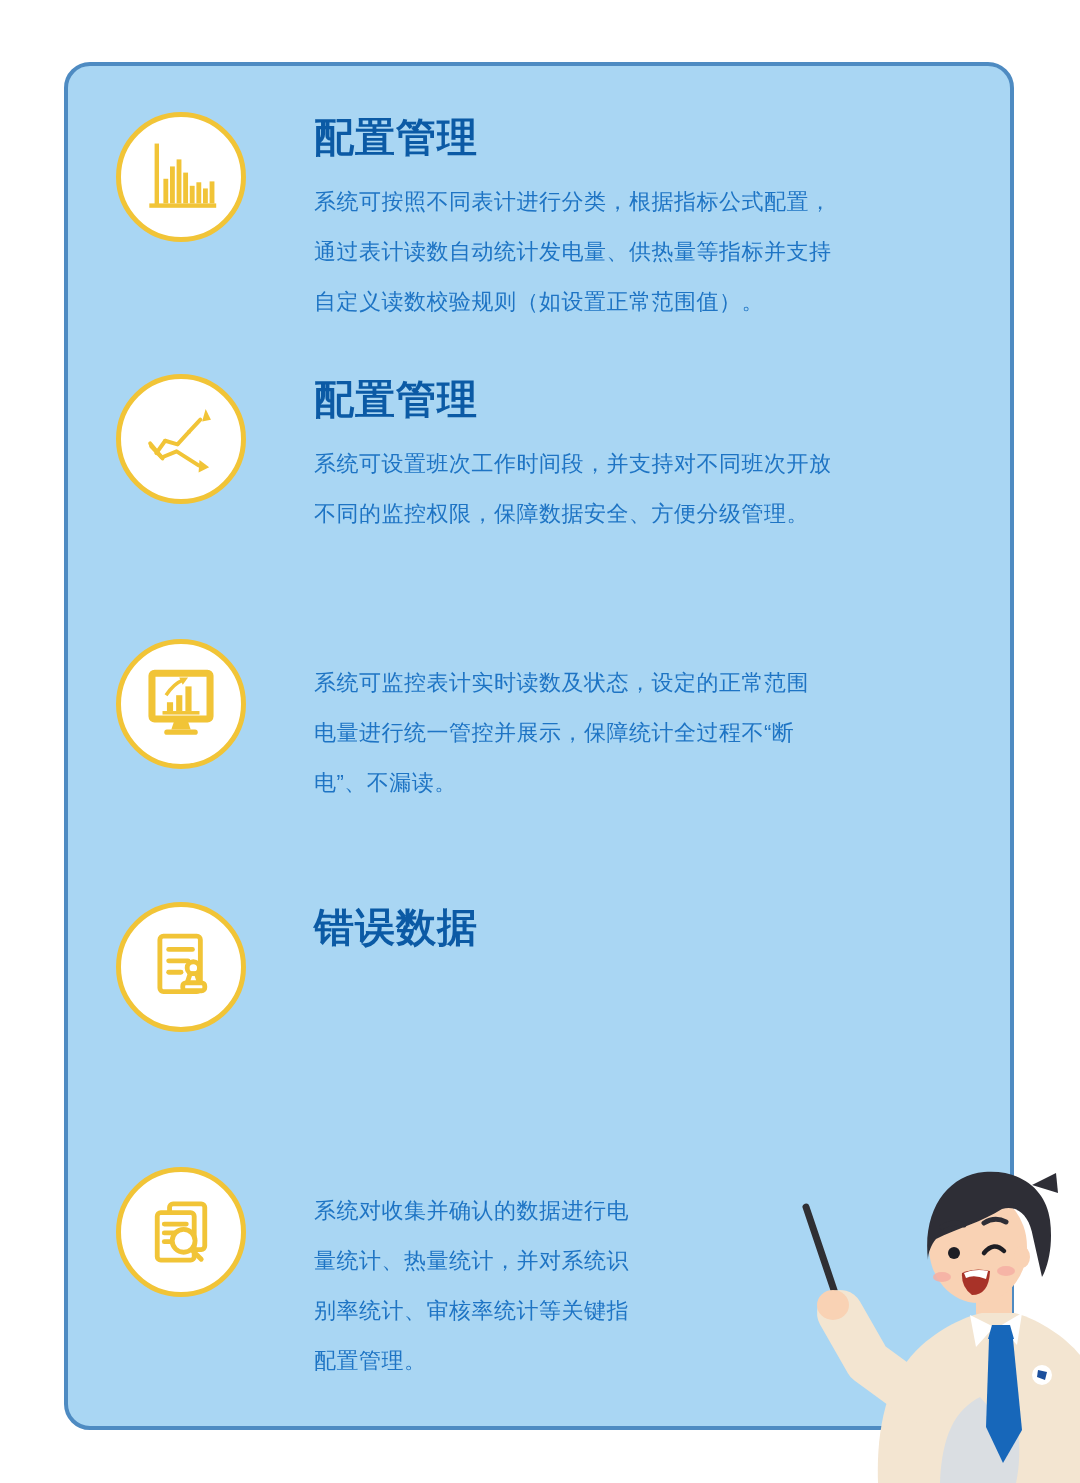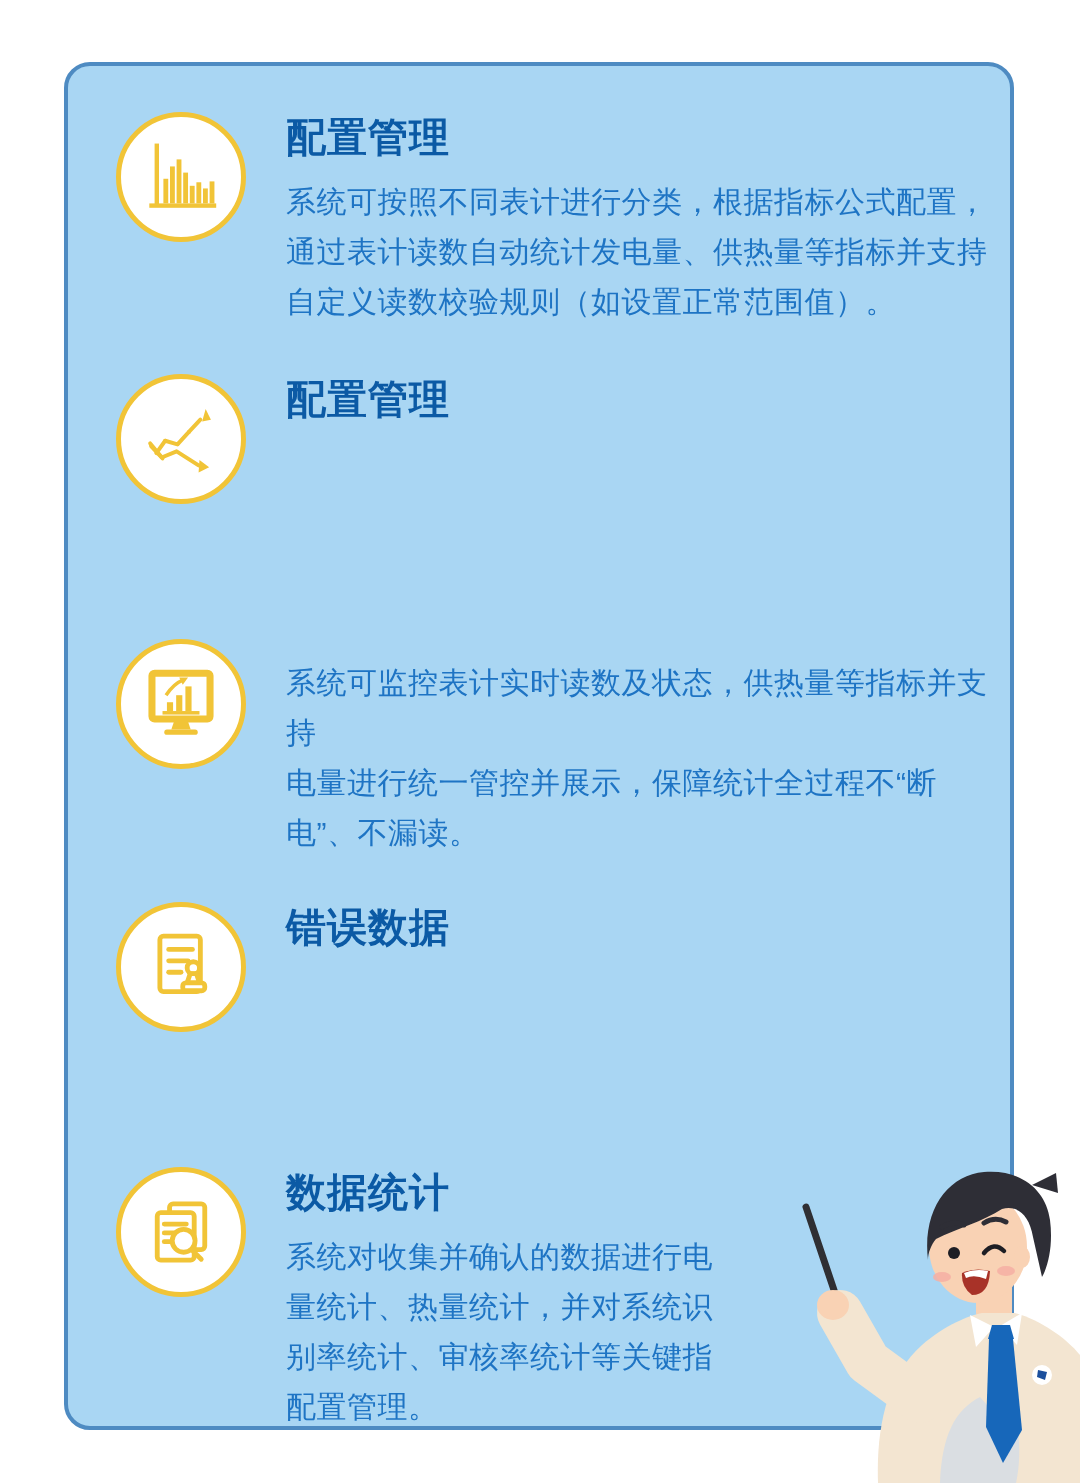--- a/index.html
+++ b/index.html
@@ -28,30 +28,30 @@
   .icon-circle {
     position: absolute; left: 0; top: 0;
     width: 130px; height: 130px;
     background: #FFFFFF;
     border: 5px solid #F1C437;
     border-radius: 50%;
     box-sizing: border-box;
     display: flex; align-items: center; justify-content: center;
   }
   .icon-circle svg { width: 88px; height: 88px; }
-  .text-block { position: absolute; left: 170px; top: 2px; width: 725px; }
+  .text-block { position: absolute; left: 198px; top: 2px; width: 725px; }
   .sec-title {
     font-size: 40px; font-weight: bold;
     color: #0B5AA5;
     line-height: 46px;
     letter-spacing: 1px;
   }
   .sec-body {
     margin-top: 17px;
-    font-size: 30px;
+    font-size: 22px;
     line-height: 50px;
     color: #1E74C4;
     white-space: pre-line;
     letter-spacing: 0.5px;
   }
   .presenter {
     position: absolute;
     left: 770px; top: 1165px;
     width: 310px; height: 318px;
   }
@@ -92,39 +92,41 @@
         <line x1="15" y1="55" x2="29" y2="72"></line>
         <circle cx="32" cy="52" r="2.2" fill="#F1C437" stroke="none"></circle>
         <circle cx="46" cy="56" r="2.2" fill="#F1C437" stroke="none"></circle>
         <circle cx="59" cy="42" r="2.2" fill="#F1C437" stroke="none"></circle>
         <path d="M 74 30 L 78 16 L 84 28 Z" fill="#F1C437" stroke="none"></path>
         <path d="M 71 74 L 82 82 L 70 88 Z" fill="#F1C437" stroke="none"></path>
       </svg>
     </div>
     <div class="text-block">
       <div class="sec-title">配置管理</div>
+      <div class="sec-body">系统可设置班次工作时间段，并支持对不同班次开放
+不同的监控权限，保障数据安全、方便分级管理。</div>
     </div>
   </div>
 
   <div class="section sec-3">
     <div class="icon-circle">
       <svg viewBox="0 0 100 100">
         <rect x="17" y="15" width="66" height="52" rx="3" fill="#FFFFFF" stroke="#F1C437" stroke-width="8"></rect>
         <rect x="34" y="48" width="7" height="10" fill="#F1C437"></rect>
         <rect x="44.5" y="40" width="7" height="18" fill="#F1C437"></rect>
         <rect x="55" y="30" width="7" height="28" fill="#F1C437"></rect>
         <rect x="29" y="58" width="42" height="4" fill="#F1C437"></rect>
         <path d="M 33 40 Q 42 27 52 23" fill="none" stroke="#F1C437" stroke-width="4"></path>
         <path d="M 48 20 L 58 20 L 52 28 Z" fill="#F1C437"></path>
         <path d="M 43 67 L 57 67 L 61 79 L 39 79 Z" fill="#F1C437"></path>
         <rect x="31" y="79" width="38" height="6" rx="3" fill="#F1C437"></rect>
       </svg>
     </div>
     <div class="text-block">
-      <div class="sec-body">系统可监控表计实时读数及状态，供热量等指标并支持
+      <div class="sec-body">系统可监控表计实时读数及状态，设定的正常范围
 电量进行统一管控并展示，保障统计全过程不“断
 电”、不漏读。</div>
     </div>
   </div>
 
   <div class="section sec-4">
     <div class="icon-circle">
       <svg viewBox="0 0 100 100" fill="none" stroke="#F1C437" stroke-width="5.5" stroke-linecap="round" stroke-linejoin="round">
         <rect x="26" y="15" width="46" height="63" rx="4"></rect>
         <line x1="36" y1="30" x2="63" y2="30"></line>
@@ -146,21 +148,20 @@
         <rect x="37" y="18" width="40" height="52" rx="4"></rect>
         <rect x="23" y="28" width="42" height="54" rx="4" fill="#FFFFFF"></rect>
         <line x1="31" y1="41" x2="56" y2="41"></line>
         <line x1="31" y1="51" x2="47" y2="51"></line>
         <line x1="31" y1="61" x2="41" y2="61"></line>
         <circle cx="53" cy="60" r="13" fill="#FFFFFF"></circle>
         <line x1="62" y1="70" x2="73" y2="81"></line>
       </svg>
     </div>
     <div class="text-block">
-      <div class="sec-title">数据统计</div>
       <div class="sec-body">系统对收集并确认的数据进行电
 量统计、热量统计，并对系统识
 别率统计、审核率统计等关键指
 配置管理。</div>
     </div>
   </div>
 
 </div>
 
 <svg class="presenter" viewBox="0 0 310 318">

